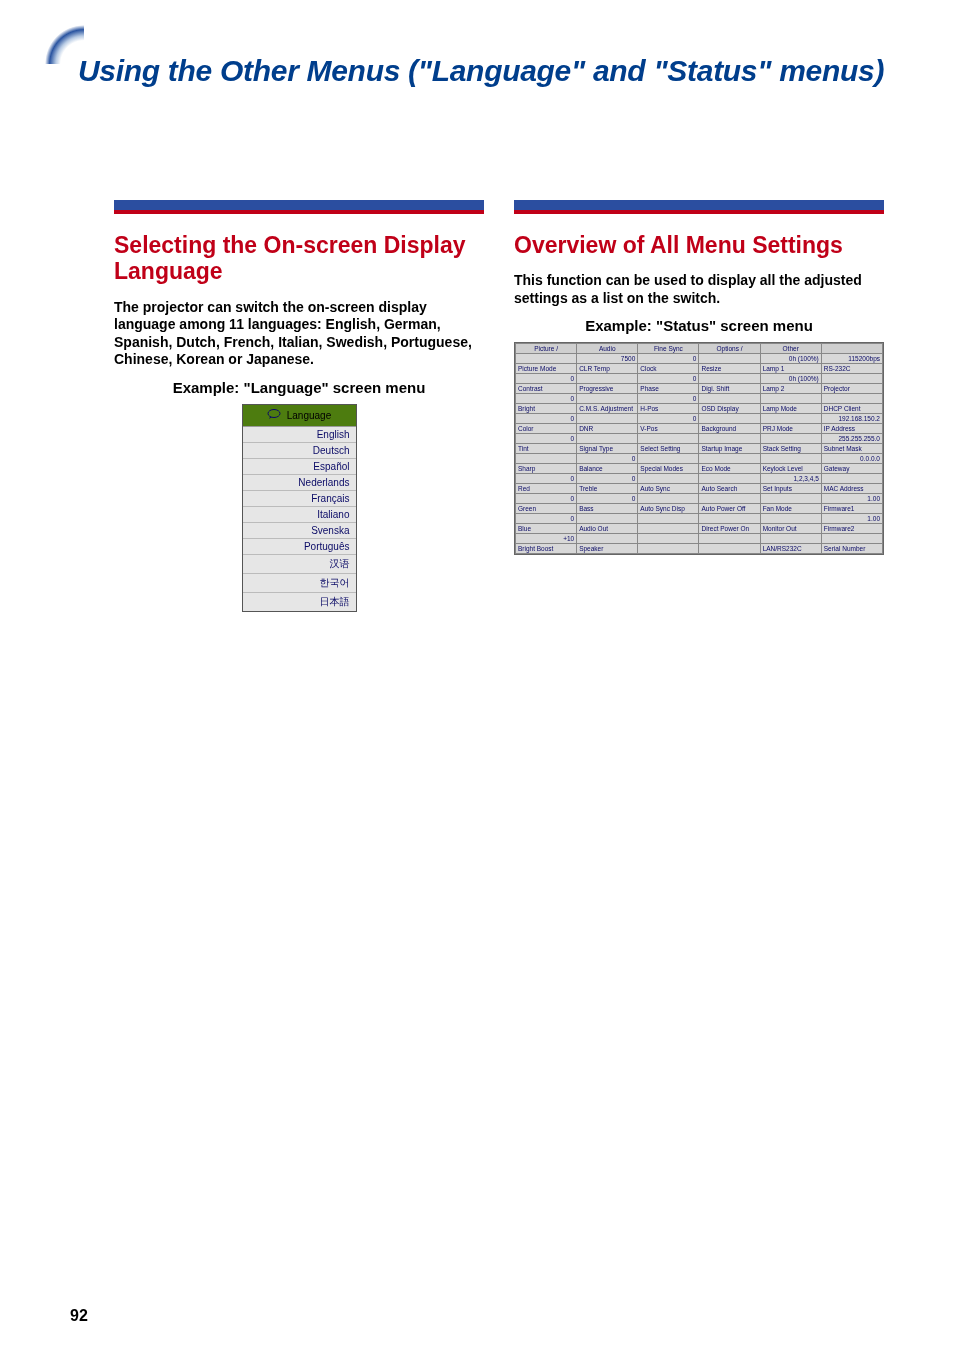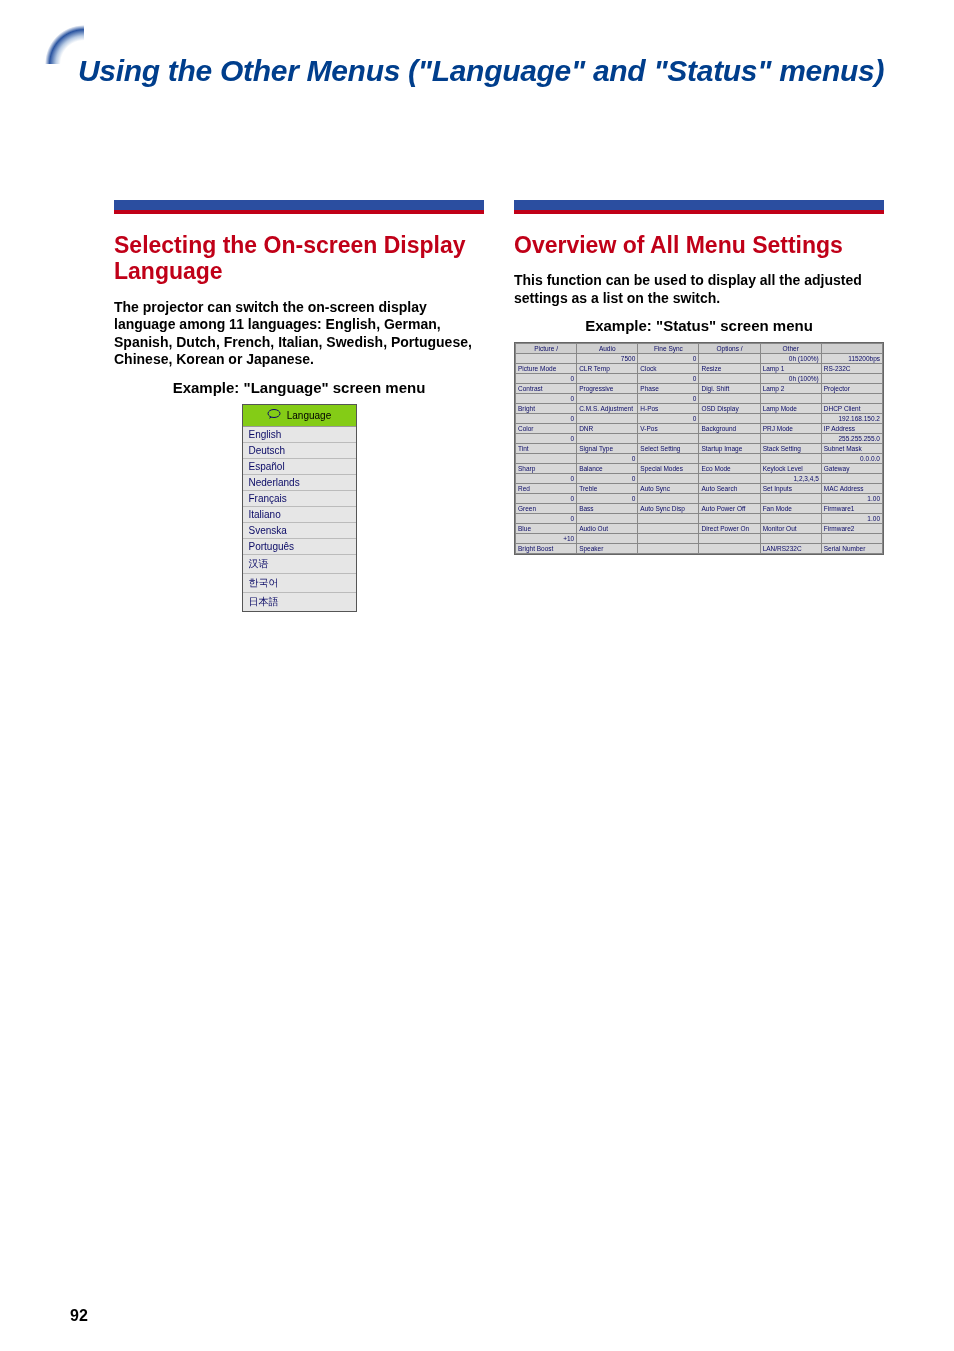--- a/index.html
+++ b/index.html
@@ -16,22 +16,22 @@
   .section-heading { color: #c00018; font-size: 23px; font-weight: 800; line-height: 1.15; margin-bottom: 14px; font-family: Arial, Helvetica, sans-serif; }
   .body-text { font-size: 14px; font-weight: bold; line-height: 1.25; margin-bottom: 10px; }
   .menu-op { font-size: 14px; font-weight: bold; margin-bottom: 14px; }
   .menu-op .arrow { display: inline-block; vertical-align: -2px; margin: 0 4px; }
   .menu-op .pg { font-weight: bold; }
   .menu-op .pgnum { color: #c00018; font-weight: bold; }
   .example-label { font-size: 15px; font-weight: bold; text-align: center; margin: 8px 0; }
 
   
   .lang-panel { width: 115px; margin: 0 auto; border: 1px solid #555; background: #e6e6e6; font-size: 10px; }
-  .lang-panel .header { display: flex; align-items: center; justify-content: center; gap: 6px; padding: 4px 0; background: #84cc16; border-bottom: 1px solid #999; }
-  .lang-panel .row { padding: 2px 6px; border-top: 1px solid #bbb; color: #0a0a66; text-align: left; font-family: "MS PGothic","Arial",sans-serif; }
+  .lang-panel .header { display: flex; align-items: center; justify-content: center; gap: 6px; padding: 4px 0; background: #4d7c0f; border-bottom: 1px solid #999; }
+  .lang-panel .row { padding: 2px 6px; border-top: 1px solid #bbb; color: #0a0a66; text-align: right; font-family: "MS PGothic","Arial",sans-serif; }
   .lang-panel .row:first-of-type { border-top: none; }
 
   
   .status-grid { width: 100%; border: 1px solid #666; background: #d8d8d8; font-size: 6.5px; color: #0a0a66; }
   .status-grid table { border-collapse: collapse; width: 100%; table-layout: fixed; }
   .status-grid td { border: 1px solid #888; padding: 0 2px; height: 10px; vertical-align: middle; white-space: nowrap; overflow: hidden; }
   .status-grid .hdr { background: #cfcfcf; text-align: center; }
   .status-grid .lbl { text-align: left; }
   .status-grid .val { text-align: right; }
 

